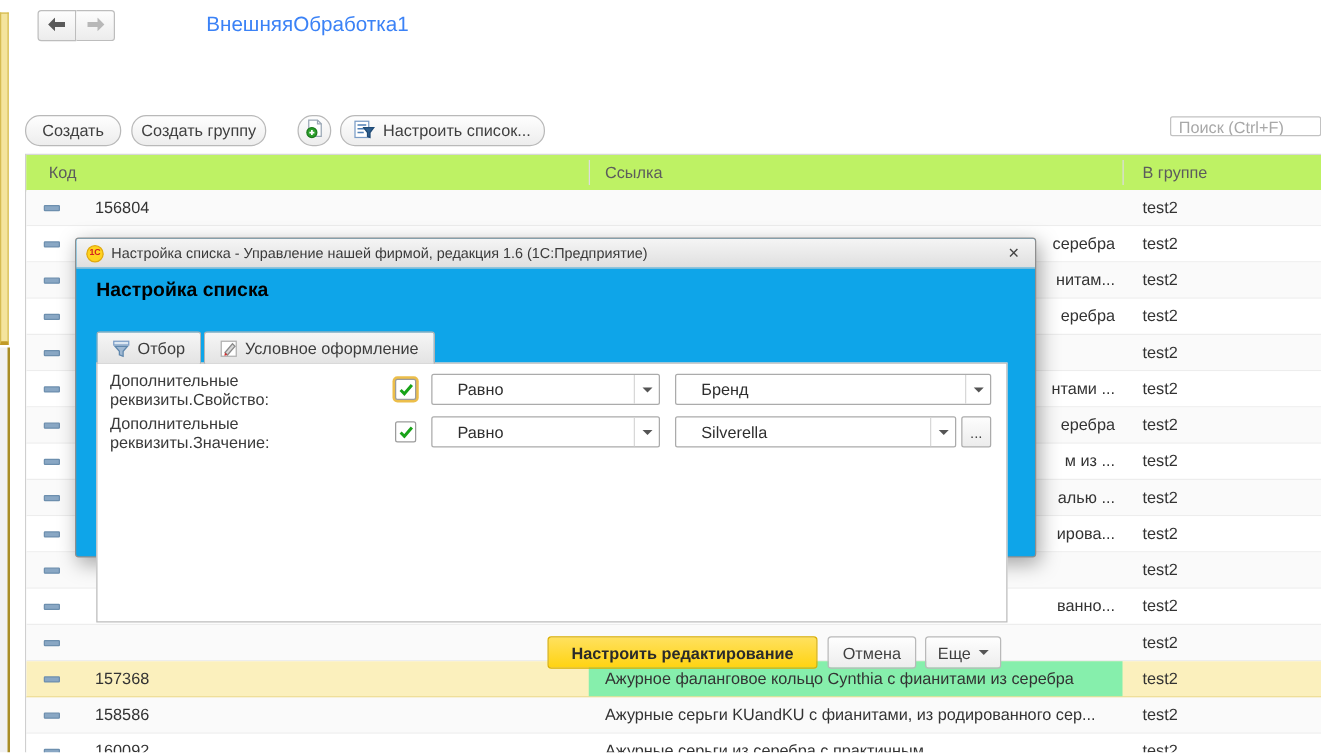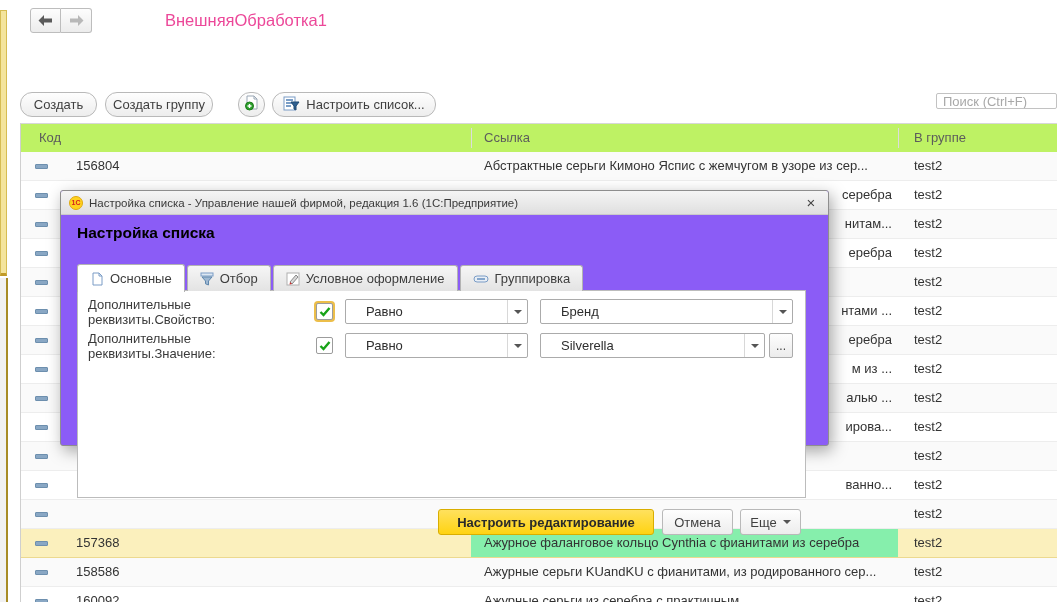--- a/index.html
+++ b/index.html
@@ -11,21 +11,21 @@
   .left-strip{position:absolute;left:0;top:10px;width:7px;height:266px;background:#f4e49c;
     border:1px solid #d6bc52;border-bottom:3px solid #c19a27;box-sizing:border-box;}
   .left-lane{position:absolute;left:0;top:278px;width:6px;bottom:0;background:#f1f1f1;}
   .left-line{position:absolute;left:6px;top:278px;width:2px;bottom:0;background:#a88c25;}
   
   .nav-group{position:absolute;left:30px;top:8px;display:flex;}
   .nav-btn{width:31px;height:25px;background:linear-gradient(#fdfdfd,#ececec);
     border:1px solid #bdbdbd;display:flex;align-items:center;justify-content:center;box-sizing:border-box;}
   .nav-btn.back{border-radius:3px 0 0 3px;}
   .nav-btn.fwd{border-radius:0 3px 3px 0;border-left:none;}
-  .page-title{position:absolute;left:165px;top:11px;font-size:16.5px;color:#ec4899;}
+  .page-title{position:absolute;left:165px;top:11px;font-size:16.5px;color:#3b82f6;}
   
   .tbtn{position:absolute;top:92px;height:25px;background:linear-gradient(#fefefe,#ededed);
     border:1px solid #b9b9b9;border-radius:12px;font-size:13px;color:#3f3f3f;
     display:flex;align-items:center;justify-content:center;box-sizing:border-box;gap:6px;cursor:default;}
   #btn-create{left:20px;width:77px;}
   #btn-create-group{left:105px;width:108px;}
   #btn-new{left:238px;width:27px;}
   #btn-configure{left:272px;width:164px;}
   .search{position:absolute;left:936px;top:93px;width:121px;height:16px;border:1px solid #c2c2c2;
     border-radius:2px;font-size:13px;color:#333;padding:0 6px;box-sizing:border-box;outline:none;
@@ -46,21 +46,21 @@
   .trow.hl{background:#fbf0bd;border-bottom-color:#ecd98f;}
   .marker{position:absolute;left:14px;top:12px;width:13px;height:5px;background:#89a7c4;
     border:1px solid #6d8fae;border-radius:1px;box-sizing:border-box;}
   .cell{position:absolute;line-height:28px;font-size:13px;color:#333;white-space:nowrap;}
   .c-code{left:55px;}
   .c-link{left:450px;width:427px;padding-left:13px;box-sizing:border-box;overflow:hidden;height:28px;}
   .c-link.partial{text-align:right;padding-right:6px;}
   .trow.hl .c-link{background:#86efac;}
   .c-group{left:893px;}
   
-  .dialog{position:absolute;left:60px;top:190px;width:769px;height:256px;background:#8b5cf6;
+  .dialog{position:absolute;left:60px;top:190px;width:769px;height:256px;background:#0ea5e9;
     border:1px solid #8e8e8e;border-radius:3px;box-shadow:3px 5px 16px rgba(0,0,0,.35);
     box-sizing:border-box;z-index:10;}
   .dlg-titlebar{height:23px;background:linear-gradient(#f5f5f5,#dfdfdf);border-bottom:1px solid #cacaca;
     border-radius:2px 2px 0 0;display:flex;align-items:center;padding:0 8px;gap:6px;}
   .dlg-logo{width:14px;height:14px;border-radius:50%;background:#ffd21e;border:1px solid #e0a90f;
     color:#d42020;font-size:7px;font-weight:bold;display:flex;align-items:center;justify-content:center;
     box-sizing:border-box;flex:none;}
   .dlg-title{font-size:11.5px;color:#3a3a3a;flex:1;white-space:nowrap;overflow:hidden;}
   .dlg-close{width:18px;text-align:center;font-size:15px;color:#444;line-height:18px;cursor:default;}
   .dlg-heading{position:absolute;left:16px;top:33px;font-size:15.5px;font-weight:bold;color:#000;}
@@ -158,21 +158,20 @@
     <span class="th th-code">Код</span>
     <span class="th th-link">Ссылка</span>
     <span class="th th-group">В группе</span>
     <span class="col-sep sep1"></span>
     <span class="col-sep sep2"></span>
   </div>
   <div class="tbody">
       <div class="trow even">
         <span class="marker"></span>
         <span class="cell c-code">156804</span>
-        <span class="cell c-link">Абстрактные серьги Кимоно Яспис с жемчугом в узоре из сер...</span>
         <span class="cell c-group">test2</span>
       </div>
       <div class="trow">
         <span class="marker"></span>
         <span class="cell c-code"></span>
         <span class="cell c-link partial">серебра</span>
         <span class="cell c-group">test2</span>
       </div>
       <div class="trow even">
         <span class="marker"></span>
@@ -262,56 +261,38 @@
 </div>
 
 <div class="dialog">
   <div class="dlg-titlebar">
     <span class="dlg-logo">1С</span>
     <span class="dlg-title">Настройка списка - Управление нашей фирмой, редакция 1.6  (1С:Предприятие)</span>
     <span class="dlg-close">×</span>
   </div>
   <div class="dlg-heading">Настройка списка</div>
   <div class="tabs">
-      <div class="tab active">
-        <span class="ticon">
-          <svg width="14" height="14" viewBox="0 0 14 14">
-            <path d="M3 1 H9 L12 4 V13 H3 Z" fill="#fff" stroke="#7a9cc6"></path>
-            <path d="M9 1 L9 4 L12 4" fill="none" stroke="#7a9cc6"></path>
-          </svg>
-        </span>
-        <span class="tlabel">Основные</span>
-      </div>
       <div class="tab">
         <span class="ticon">
           <svg width="14" height="14" viewBox="0 0 14 14">
             <rect x="1" y="1" width="12" height="3" fill="#dce7f2" stroke="#7a9cc6"></rect>
             <path d="M2 5 L12 5 L8.5 9 L8.5 13 L5.5 11.8 L5.5 9 Z" fill="#9fb8d2" stroke="#5f87ad"></path>
           </svg>
         </span>
         <span class="tlabel">Отбор</span>
       </div>
       <div class="tab">
         <span class="ticon">
           <svg width="14" height="14" viewBox="0 0 14 14">
             <rect x="1" y="1" width="12" height="12" fill="#fff" stroke="#b0b0b0"></rect>
             <path d="M4 10 L10 3 L12 5 L6 12 Z" fill="#d8d8d8" stroke="#8a8a8a"></path>
             <path d="M4 10 L6 12 L3.5 12.6 Z" fill="#d03030"></path>
           </svg>
         </span>
         <span class="tlabel">Условное оформление</span>
-      </div>
-      <div class="tab">
-        <span class="ticon">
-          <svg width="16" height="12" viewBox="0 0 16 12">
-            <rect x="1" y="3" width="14" height="6" rx="3" fill="#e8eef5" stroke="#7a9cc6"></rect>
-            <path d="M4 6 H12" stroke="#4f7fb5" stroke-width="1.3"></path>
-          </svg>
-        </span>
-        <span class="tlabel">Группировка</span>
       </div>
     </div>
   <div class="panel">
       <div class="frow" style="top: 8px;">
         <span class="flabel">Дополнительные реквизиты.Свойство:</span>
         <span class="fcheck focused">
           <svg width="12" height="10" viewBox="0 0 12 10">
             <polyline points="1.5,5 4.5,8 10.5,1" fill="none" stroke="#18a318" stroke-width="2.4"></polyline>
           </svg>
         </span>

